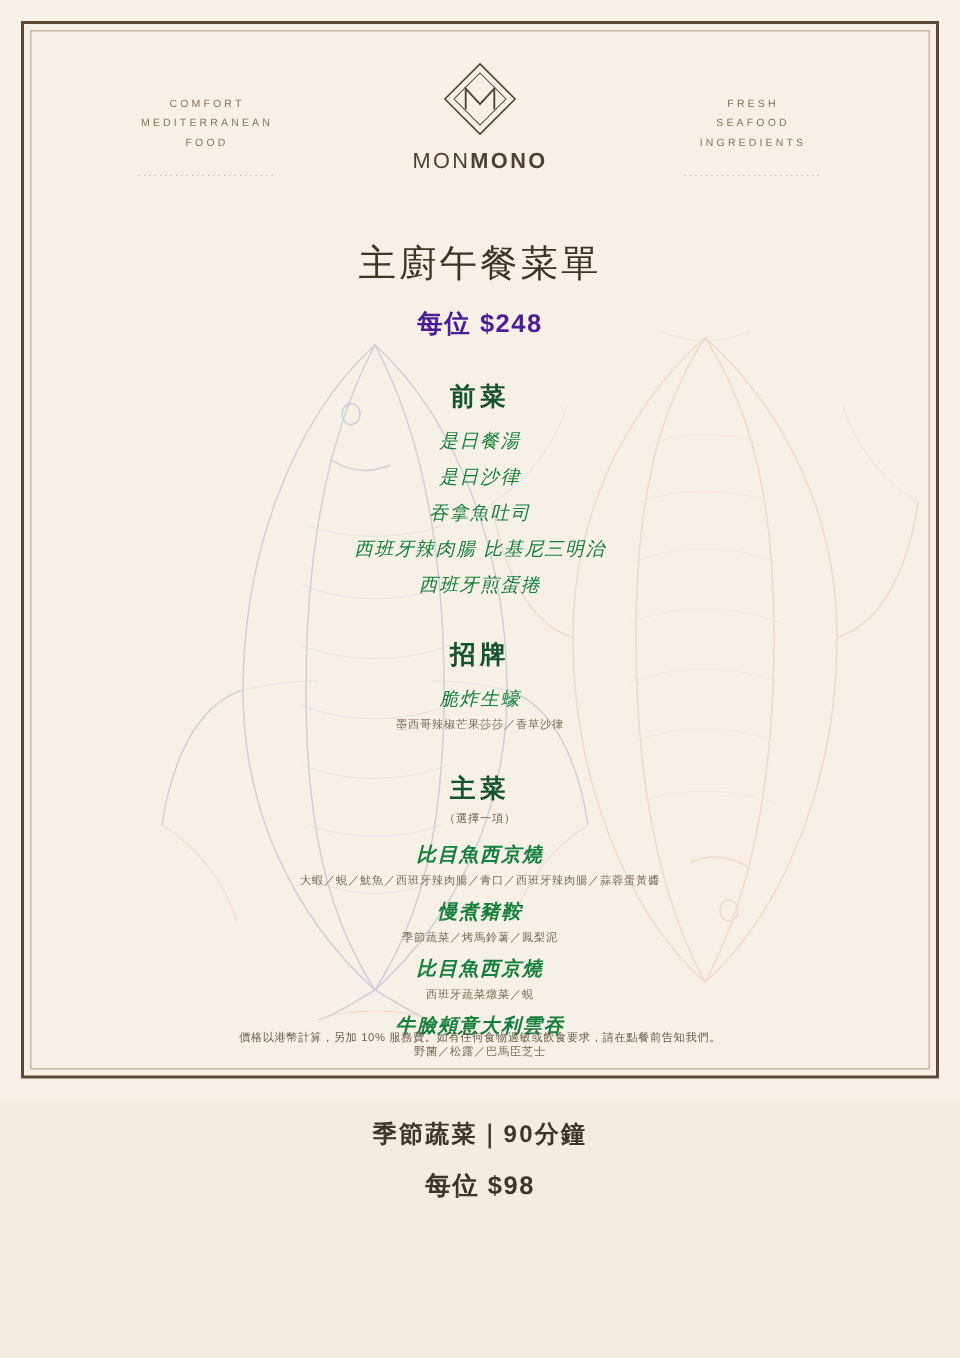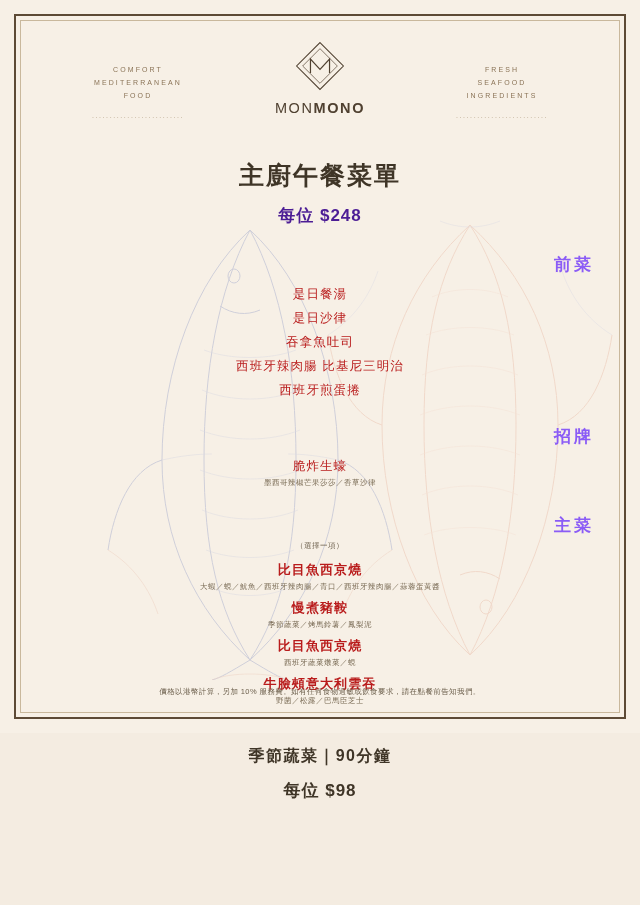--- a/index.html
+++ b/index.html
@@ -121,21 +121,21 @@
     font-weight: 700;
   }
   .brand-name .light {
     font-weight: 400;
   }
 
   
   .menu-title {
     margin-top: 36px;
     font-size: 25px;
-    font-weight: 700;
+    font-weight: 400;
     letter-spacing: 2px;
     color: #3f3527;
   }
   .menu-price {
     margin-top: 12px;
     font-size: 17px;
     font-weight: 700;
     letter-spacing: 1px;
     color: #4c1d95;
   }
@@ -146,39 +146,39 @@
     color: #5f5240;
   }
 
   .section {
     margin-top: 26px;
   }
   .section-title {
     font-size: 17px;
     font-weight: 700;
     letter-spacing: 3px;
-    color: #8b5cf6;
-    text-align: right;
+    color: #14532d;
   }
   .section-note {
     margin-top: 4px;
     font-size: 7.5px;
     letter-spacing: 0.5px;
     color: #6b5e4b;
   }
   .items {
     margin-top: 10px;
   }
   .item {
     margin-top: 7px;
   }
   .item-name {
     font-size: 12.5px;
     letter-spacing: 1.1px;
-    color: #b91c1c;
+    color: #15803d;
+    font-style: italic;
   }
   .item-name.strong {
     font-weight: 700;
     font-size: 13px;
   }
   .item-sub {
     margin-top: 3px;
     font-size: 7.5px;
     letter-spacing: 0.5px;
     color: #7a6b55;

